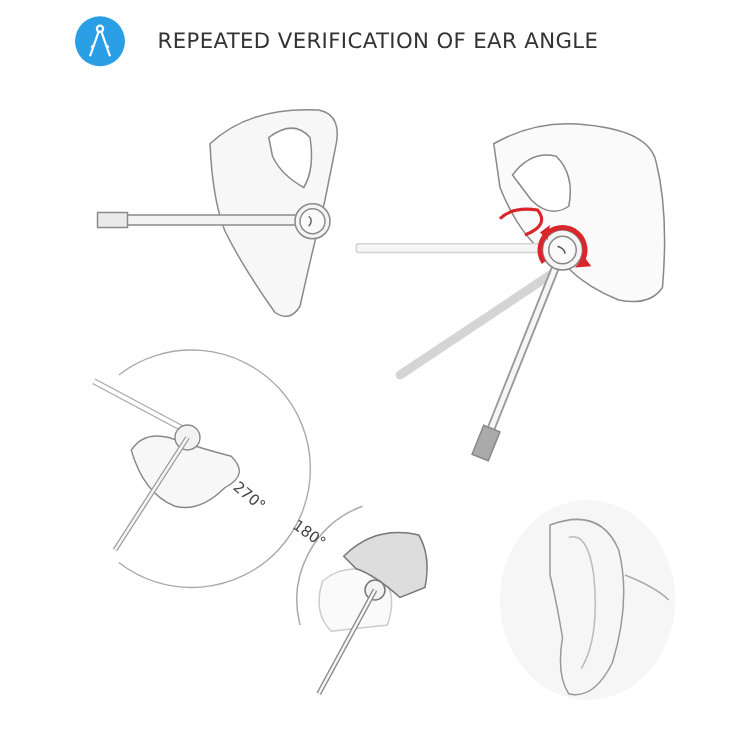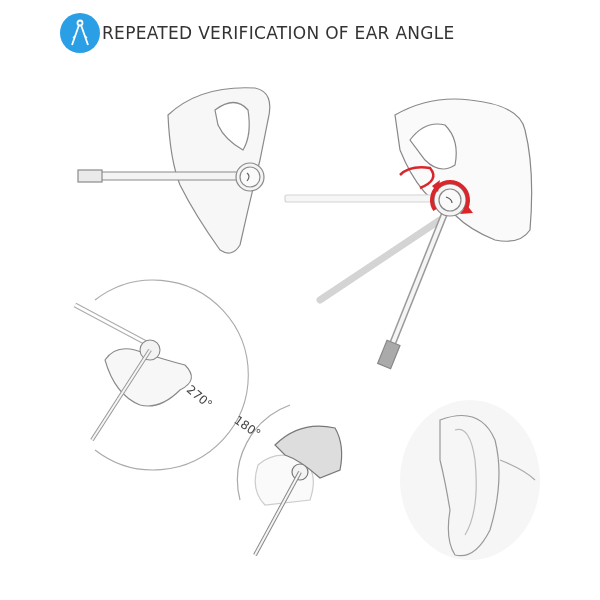--- a/index.html
+++ b/index.html
@@ -1,19 +1,19 @@
 <!DOCTYPE html>
 <html><head>
 <meta charset="utf-8">
 <style>
   html, body { margin:0; padding:0; background:#ffffff; }
   body { width:600px; height:600px; position:relative; overflow:hidden; font-family:"Liberation Sans", sans-serif; }
   .header { position:absolute; left:60px; top:13px; height:40px; display:flex; align-items:center; }
   .badge { width:40px; height:40px; border-radius:50%; background:#2b9fe6; display:flex; align-items:center; justify-content:center; }
-  .title { margin-left:2px; font-size:17px; color:#333; letter-spacing:0.3px; font-family:"DejaVu Sans", sans-serif; font-weight:normal; }
+  .title { margin-left:26px; font-size:17px; color:#333; letter-spacing:0.3px; font-family:"DejaVu Sans", sans-serif; font-weight:normal; }
   svg.art { position:absolute; left:0; top:0; }
   .angle { position:absolute; font-size:12px; color:#444; font-family:"DejaVu Sans", sans-serif; }
   .a270 { left:185px; top:390px; transform:rotate(40deg); }
   .a180 { left:233px; top:420px; transform:rotate(35deg); }
 </style>
 </head>
 <body>
 
 <div class="header">
   <div class="badge">

